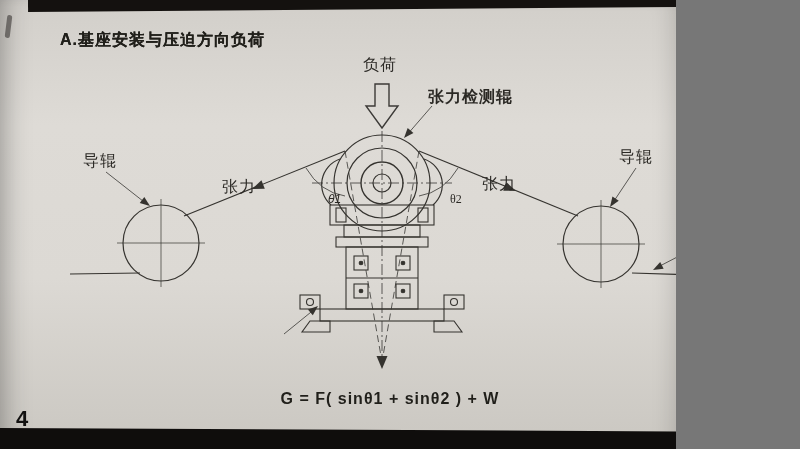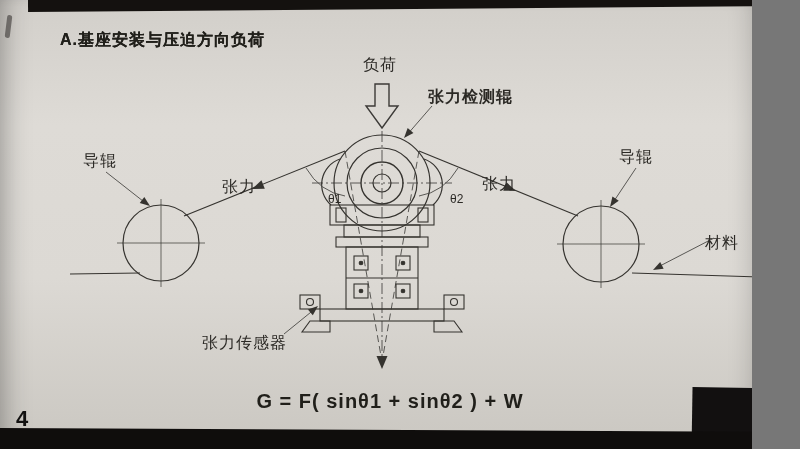--- a/index.html
+++ b/index.html
@@ -1,18 +1,18 @@
 <!DOCTYPE html>
 <html><head>
 <meta charset="utf-8">
 <style>
   html,body{margin:0;padding:0;background:#777;}
   .page{
     position:relative;
-    width:752px;height:449px;
+    width:676px;height:449px;
     overflow:hidden;
     font-family:"Liberation Sans","DejaVu Sans",sans-serif;
     background:linear-gradient(180deg,#d2cfca 0%,#dedbd6 28%,#dcd9d4 62%,#cac7c1 100%);
     box-shadow:inset 22px 0 28px -20px rgba(0,0,0,.35), inset -14px 0 26px -16px rgba(0,0,0,.22);
     color:#2b2925;
   }
   .artifact{position:absolute;}
   .top-bar{left:28px;top:-7px;width:790px;height:19px;background:#14110f;transform:rotate(-0.45deg);transform-origin:left center;}
   .smudge-left{left:6px;top:15px;width:5px;height:23px;background:rgba(45,42,40,.55);transform:rotate(7deg);border-radius:2px;}
   .edge-smudge-right{left:760px;top:198px;width:9px;height:66px;background:linear-gradient(90deg,rgba(90,86,80,0) 0%,rgba(90,86,80,.35) 60%,rgba(90,86,80,0) 100%);}
@@ -21,21 +21,21 @@
 
   .title{
     position:absolute;left:60px;top:30px;
     font-size:16px;font-weight:bold;letter-spacing:1px;
     color:#201f1a;text-shadow:0 0 .6px #201f1a;
   }
   .lbl{position:absolute;font-size:16px;letter-spacing:1px;color:#2b2925;white-space:nowrap;}
   .lbl.small{font-size:12px;letter-spacing:0;}
   .formula{
     position:absolute;left:240px;top:390px;width:300px;text-align:center;
-    font-size:20px;font-weight:bold;letter-spacing:1px;color:#201f1a;
+    font-size:16px;font-weight:bold;letter-spacing:1px;color:#201f1a;
   }
   .page-number{
     position:absolute;left:16px;top:406px;
     font-size:22px;font-weight:bold;color:#121110;letter-spacing:0;
   }
   svg.diagram{position:absolute;left:0;top:0;width:800px;height:449px;}
 </style>
 </head>
 <body>
 
@@ -140,24 +140,23 @@
       <polygon points="0,0 -10,-3.8 -10,3.8" transform="translate(318,306) rotate(-40)" fill="#35332f" stroke="none"></polygon>
     </g>
   </svg>
 
   <div class="lbl" style="left:363px;top:55px;">负荷</div>
   <div class="lbl" style="left:428px;top:87px;font-weight:bold;">张力检测辊</div>
   <div class="lbl" style="left:83px;top:151px;">导辊</div>
   <div class="lbl" style="left:619px;top:147px;">导辊</div>
   <div class="lbl" style="left:222px;top:177px;">张力</div>
   <div class="lbl" style="left:482px;top:174px;">张力</div>
-  <div class="lbl small" style="left:328px;top:192px;">θ1</div>
-  <div class="lbl small" style="left:450px;top:192px;">θ2</div>
+  <div class="lbl small" style="left:328px;top:192px;font-style:italic;">θ1</div>
+  <div class="lbl small" style="left:450px;top:192px;font-family:Liberation Serif, serif;">θ2</div>
   <div class="lbl" style="left:705px;top:217px;margin-top:16px;">材料</div>
-  <div class="lbl" style="left:202px;top:333px;">张力传感器</div>
 
   <div class="formula">G = F( sinθ1 + sinθ2 ) + W</div>
 
   <div class="page-number">4</div>
 
   <div class="artifact bottom-right-block"></div>
   <div class="artifact bottom-bar"></div>
 
 </div>
 

